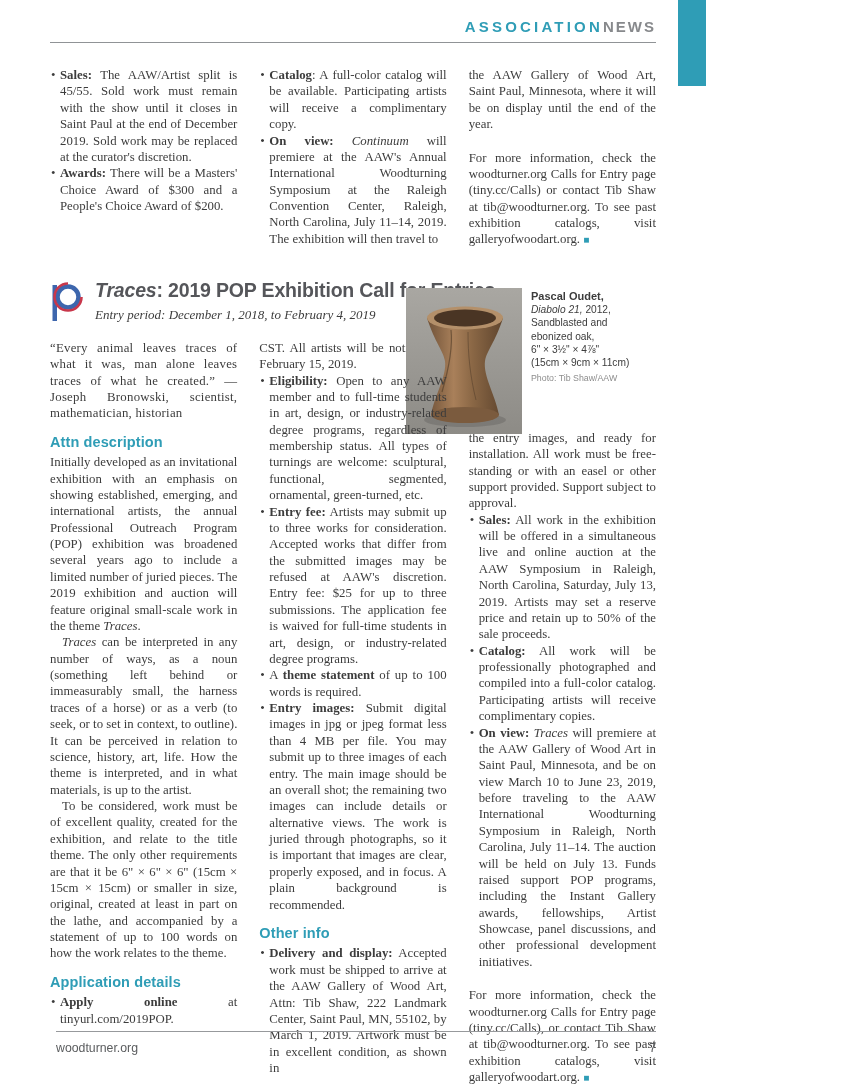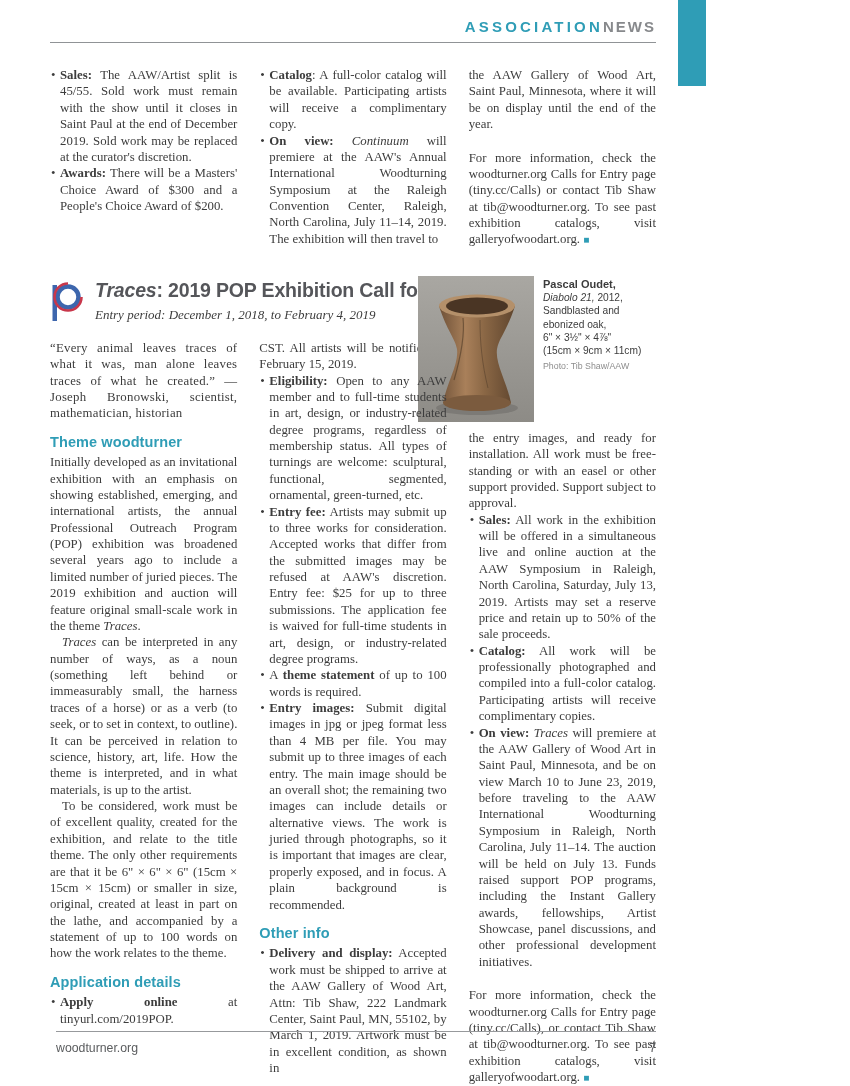--- a/index.html
+++ b/index.html
@@ -51,21 +51,21 @@
   .titles { padding-top: 2px; min-width: 0; }
   .article-title {
     font-family: "Liberation Sans", sans-serif;
     font-weight: bold; font-size: 21px; letter-spacing: -0.2px;
     color: var(--title-color, #55565a);
     margin: 0; white-space: nowrap;
     transform: scaleX(0.93); transform-origin: left center;
   }
   .article-subtitle { font-style: italic; font-size: 13px; margin-top: 5px; }
   
-  .figure { position: absolute; top: 0; right: 0; width: 238px; display: flex; gap: 9px; margin: 0; }
+  .figure { position: absolute; top: 0; right: 0; width: 238px; display: flex; gap: 9px; margin: 12px; }
   .artwork-photo { flex: none; display: block; }
   .figure figcaption {
     font-family: "Liberation Sans", sans-serif;
     font-size: 10.2px; line-height: 1.3; padding-top: 1px; text-align: left; hyphens: none;
   }
   .caption-artist { font-weight: bold; font-size: 11px; }
   .caption-credit { color: #8d8d8d; font-size: 8.8px; margin-top: 4px; }
   
   .body-cols { margin-top: 16px; }
   .col3-pad { padding-top: 90px; }
@@ -160,21 +160,21 @@
         <p>Sandblasted and ebonized oak,</p>
         <p>6" × 3½" × 4⅞"</p>
         <p>(15cm × 9cm × 11cm)</p>
         <p class="caption-credit">Photo: Tib Shaw/AAW</p>
       </figcaption>
     </figure>
 
     <div class="body-cols cols body-text">
       <div class="col">
         <p class="quote">“Every animal leaves traces of what it was, man alone leaves traces of what he created.” —Joseph Bronowski, scientist, mathematician, historian</p>
-        <h2 class="sect-heading">Theme woodturner</h2>
+        <h2 class="sect-heading">Attn description</h2>
         <p><span>Initially developed as an invitational exhibition with an emphasis on showing established, emerging, and international artists, the annual Professional Outreach Program (POP) exhibition was broadened several years ago to include a limited number of juried pieces. The 2019 exhibition and auction will feature original small-scale work in the theme </span><span class="i">Traces</span><span>.</span></p>
         <p class="indent"><span class="i">Traces</span><span> can be interpreted in any number of ways, as a noun (something left behind or immeasurably small, the harness traces of a horse) or as a verb (to seek, or to set in context, to outline). It can be perceived in relation to science, history, art, life. How the theme is interpreted, and in what materials, is up to the artist.</span></p>
         <p class="indent">To be considered, work must be of excellent quality, created for the exhibition, and relate to the title theme. The only other requirements are that it be 6" × 6" × 6" (15cm × 15cm × 15cm) or smaller in size, original, created at least in part on the lathe, and accompanied by a statement of up to 100 words on how the work relates to the theme.</p>
         <h2 class="sect-heading">Application details</h2>
         <ul class="bullets">
           <li><span class="b">Apply online</span><span> at tinyurl.com/2019POP.</span></li>
         </ul>
       </div>
 
       <div class="col">

